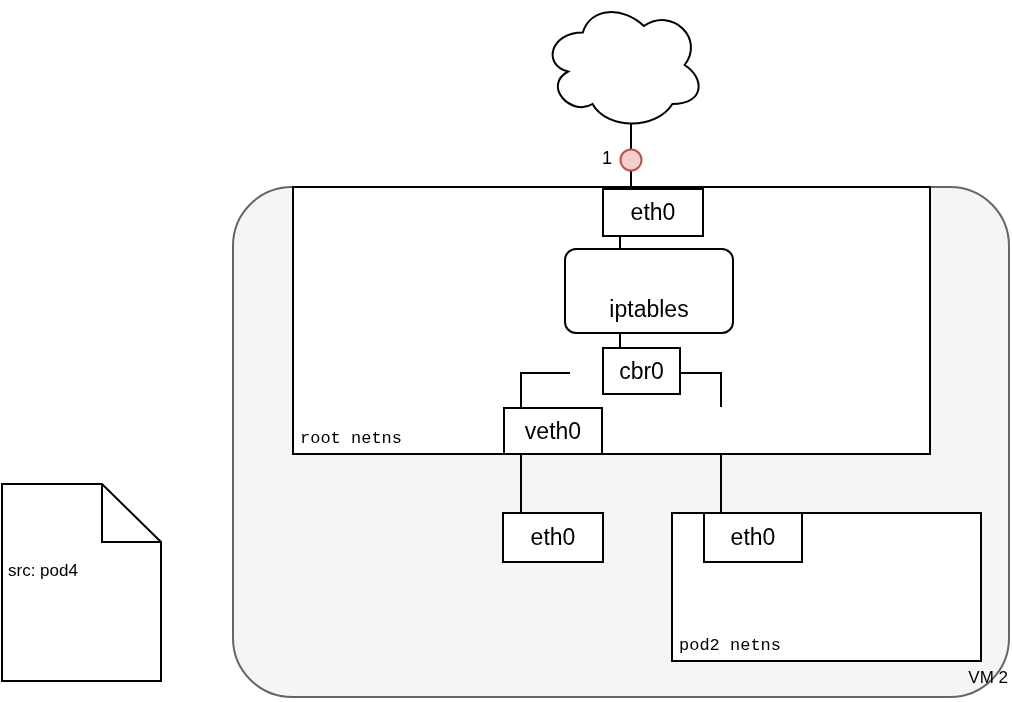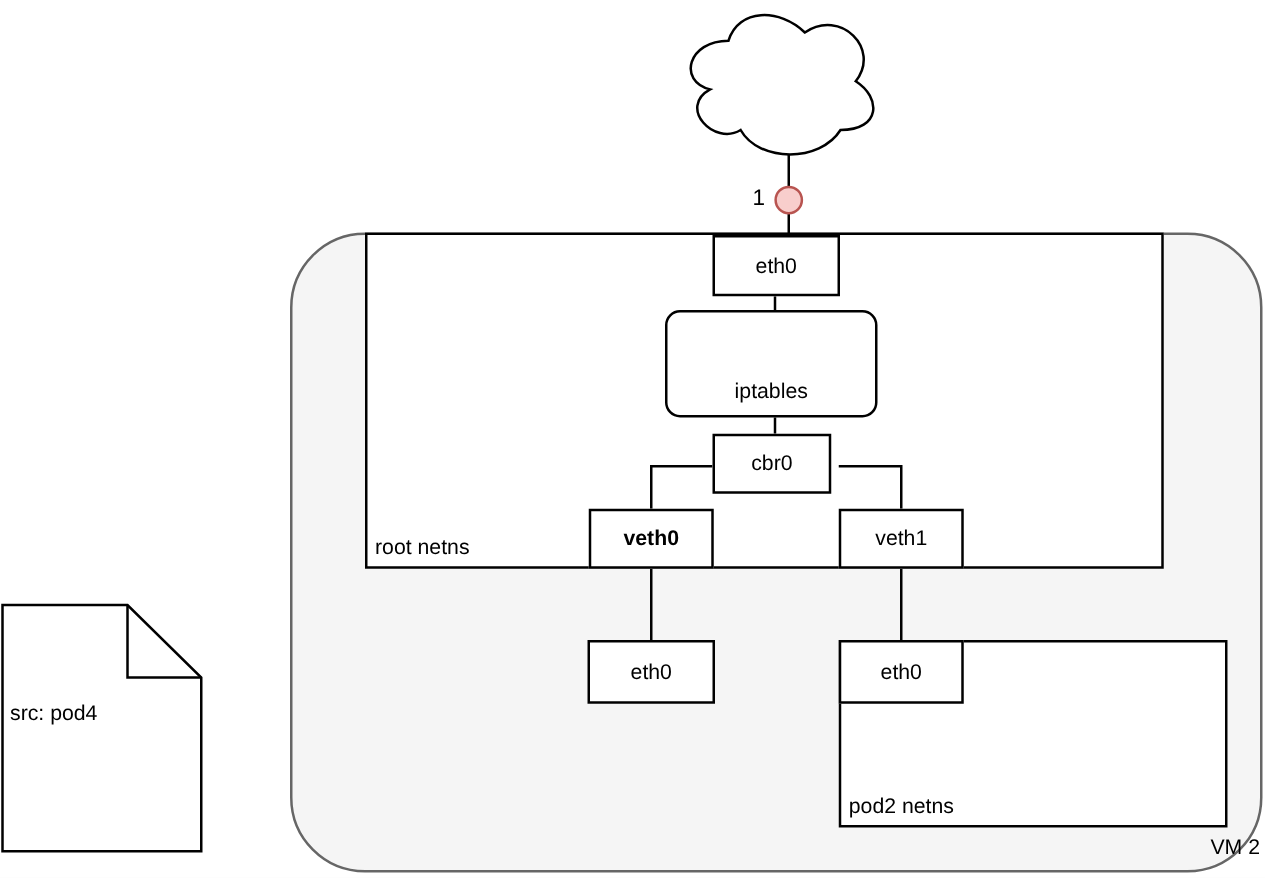--- a/index.html
+++ b/index.html
@@ -23,20 +23,21 @@
     z-index: 1;
   }
   .vm-label {
     position: absolute; left: 0; right: 0; bottom: 8px;
     text-align: right; font-size: 17px;
   }
   .netns-box {
     background: #ffffff;
     border: 2px solid #000000;
     z-index: 2;
+    font-family: Liberation Mono, monospace;
   }
   .root-netns { left: 292px; top: 186px; width: 639px; height: 269px; }
   .pod1-netns { left: 291px; top: 512px; width: 281px; height: 130px; }
   .pod2-netns { left: 671px; top: 512px; width: 311px; height: 150px; }
   .corner-label {
     position: absolute; left: 6px; bottom: 5px;
     font-size: 17px; white-space: nowrap;
   }
 
   
@@ -44,27 +45,28 @@
   .wires path, .wires polyline, .wires line { stroke: #000000; stroke-width: 2; fill: none; }
   .wires .filled { fill: #ffffff; }
   .wires .marker-dot { stroke-width: 2; }
 
   
   .node {
     background: #ffffff;
     border: 2px solid #000000;
     z-index: 4;
     display: flex; align-items: center; justify-content: center;
-    font-size: 17px;
+    font-size: 23px;
+    margin-left: 32px;
   }
   .eth0-root  { left: 570px; top: 188px; width: 102px; height: 49px; }
   .iptables   { left: 532px; top: 248px; width: 170px; height: 86px;
                 border-radius: 12px; align-items: flex-end; padding-bottom: 9px; }
-  .cbr0       { left: 570px; top: 347px; width: 95px; height: 48px; }
-  .veth0      { left: 471px; top: 407px; width: 100px; height: 48px; font-weight: bold; }
+  .cbr0       { left: 570px; top: 347px; width: 79px; height: 48px; }
+  .veth0      { left: 471px; top: 407px; width: 100px; height: 48px; }
   .veth1      { left: 671px; top: 407px; width: 100px; height: 48px; }
   .eth0-pod1  { left: 470px; top: 512px; width: 102px; height: 51px; }
   .eth0-pod2  { left: 671px; top: 512px; width: 100px; height: 51px; }
 
   
   .marker-label {
     left: 584px; top: 148px; width: 28px;
     text-align: right; font-size: 18px; z-index: 4;
   }
 
@@ -127,23 +129,20 @@
   </div>
   <div class="abs node iptables">
     <span>iptables</span>
   </div>
   <div class="abs node cbr0">
     <span>cbr0</span>
   </div>
   <div class="abs node veth0">
     <span>veth0</span>
   </div>
-  <div class="abs node veth1">
-    <span>veth1</span>
-  </div>
   <div class="abs node eth0-pod1">
     <span>eth0</span>
   </div>
   <div class="abs node eth0-pod2">
     <span>eth0</span>
   </div>
 
   <div class="abs marker-label">1</div>
 
   <div class="abs note-text">

